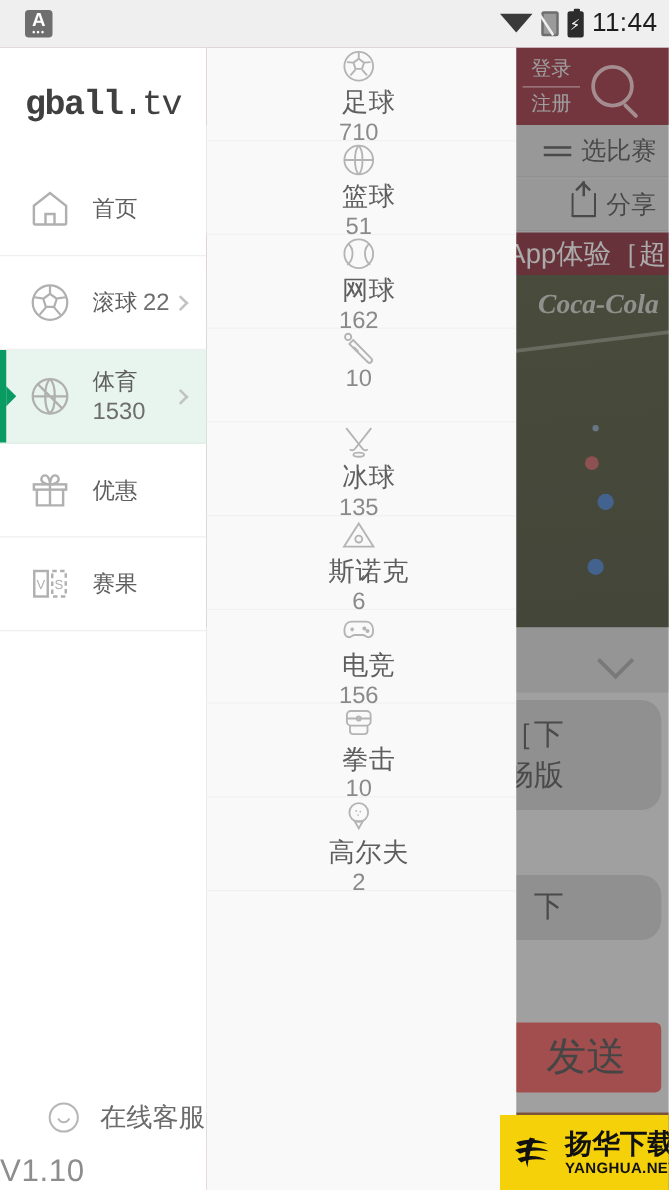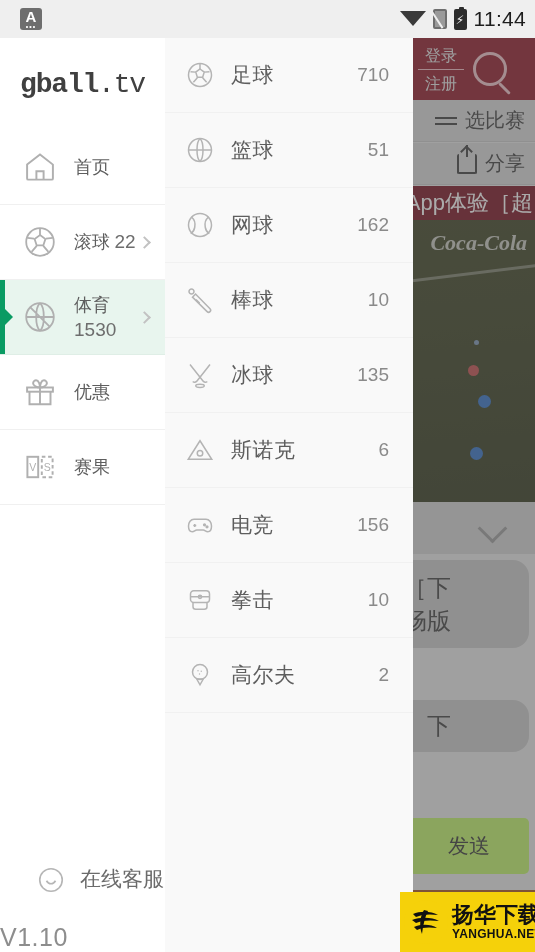--- a/index.html
+++ b/index.html
@@ -91,41 +91,41 @@
   .bubble {
     position:absolute; right:6px; background:#c9c9c9; border-radius:16px;
     color:#3d3d3d; font-size:24px; line-height:33px; padding:11px 12px;
     white-space:pre-line; text-align:left; width:210px;
   }
   .bubble.b1{ top:560px; }
   .bubble.b2{ top:700px; line-height:30px; }
 
   .sendbtn {
     position:absolute; right:6px; top:818px; width:120px; height:56px;
-    background:#bef264; border-radius:5px; color:#333; font-size:21px;
+    background:#ef4444; border-radius:5px; color:#333; font-size:32px;
     display:flex; align-items:center; justify-content:center;
   }
   .bg-orange {
     position:absolute; left:0; top:890px; width:535px; height:62px;
     background:linear-gradient(180deg,#a2501a 0%, #c26a1b 100%);
     color:#f5c542; font-size:30px; font-weight:bold;
     display:flex; align-items:center; justify-content:flex-end; padding-right:6px;
   }
 
   
   .scrim { position:absolute; left:0; top:38px; width:535px; height:914px; background:rgba(88,88,88,.50); }
 
   
   .panel-mid {
     position:absolute; left:165px; top:38px; width:248px; height:914px;
     background:#f9f9f9; overflow:hidden;
   }
   .sport-row {
     position:relative; height:75px; display:flex; align-items:center;
-    padding:0 24px 0 20px; border-bottom:1px solid #f1f1f1;
+    padding:0 24px 0 20px; border-bottom:1px solid #f1f1f1;flex-direction:column;
   }
   .sport-ico { width:30px; height:30px; flex:0 0 30px; color:#b4b4b4; }
   .sport-ico svg{display:block;width:30px;height:30px;}
   .sport-name { flex:1; margin-left:16px; font-size:21px; color:#5e5e5e; letter-spacing:.5px;}
   .sport-cnt { font-size:19px; color:#8a8a8a; }
 
   
   .sidebar {
     position:absolute; left:0; top:38px; width:165px; height:914px;
     background:#ffffff;
@@ -153,21 +153,21 @@
   .nav-ico{ width:36px;height:36px;flex:0 0 36px;color:#b0b0b0; }
   .nav-ico svg{display:block;width:36px;height:36px;}
   .nav-txt{ margin-left:16px; flex:1; }
   .nav-label{ font-size:18px; color:#5e5e5e; line-height:26px; }
   .nav-sub{ font-size:19px; color:#6d6d6d; line-height:24px; }
   .nav-arrow{
     width:9px;height:9px;border-right:2px solid #c2c2c2;border-top:2px solid #c2c2c2;
     transform:rotate(45deg); margin-right:16px;
   }
   .sb-bottom{ position:absolute; left:0; bottom:0; width:165px; }
-  .sb-service{ display:flex; padding-left:22px; height:58px; }
+  .sb-service{ display:flex; align-items:center; padding-left:22px; height:58px; }
   .sb-service .cs{width:30px;height:30px;flex:0 0 30px;color:#b6b6b6;}
   .sb-service .cs svg{display:block;width:30px;height:30px;}
   .sb-service span{margin-left:14px;font-size:21px;color:#6b6b6b;}
   .sb-ver{ text-align:left; font-size:25px; color:#8d8d8d; letter-spacing:.5px;}
 
   
   .notif {
     position:absolute; left:20px; top:8px; width:22px;height:22px;
     background:#6e6e6e; border-radius:3px; color:#fff;
     font-size:15px; font-weight:bold; text-align:center; line-height:17px;
@@ -290,21 +290,20 @@
     </div>
 
     <div class="sport-row">
       <span class="sport-ico">
           <svg viewBox="0 0 24 24" fill="none" stroke="currentColor" stroke-width="1.2">
             <circle cx="5.2" cy="5.2" r="2"></circle>
             <path d="M8.4 7.2L20 19a1.6 1.6 0 01-2.3 2.3L6 9.7z"></path>
             <path d="M8.8 11.6l3 3"></path>
           </svg>
         </span>
-      <span class="sport-name">棒球</span>
       <span class="sport-cnt">10</span>
     </div>
 
     <div class="sport-row">
       <span class="sport-ico">
           <svg viewBox="0 0 24 24" fill="none" stroke="currentColor" stroke-width="1.2">
             <path d="M4 3.6l10.4 13.2c.9 1.1 2.4 1.3 3.4.4"></path>
             <path d="M20 3.6L9.6 16.8c-.9 1.1-2.4 1.3-3.4.4"></path>
             <ellipse cx="12" cy="20.6" rx="3.4" ry="1.3"></ellipse>
           </svg>

